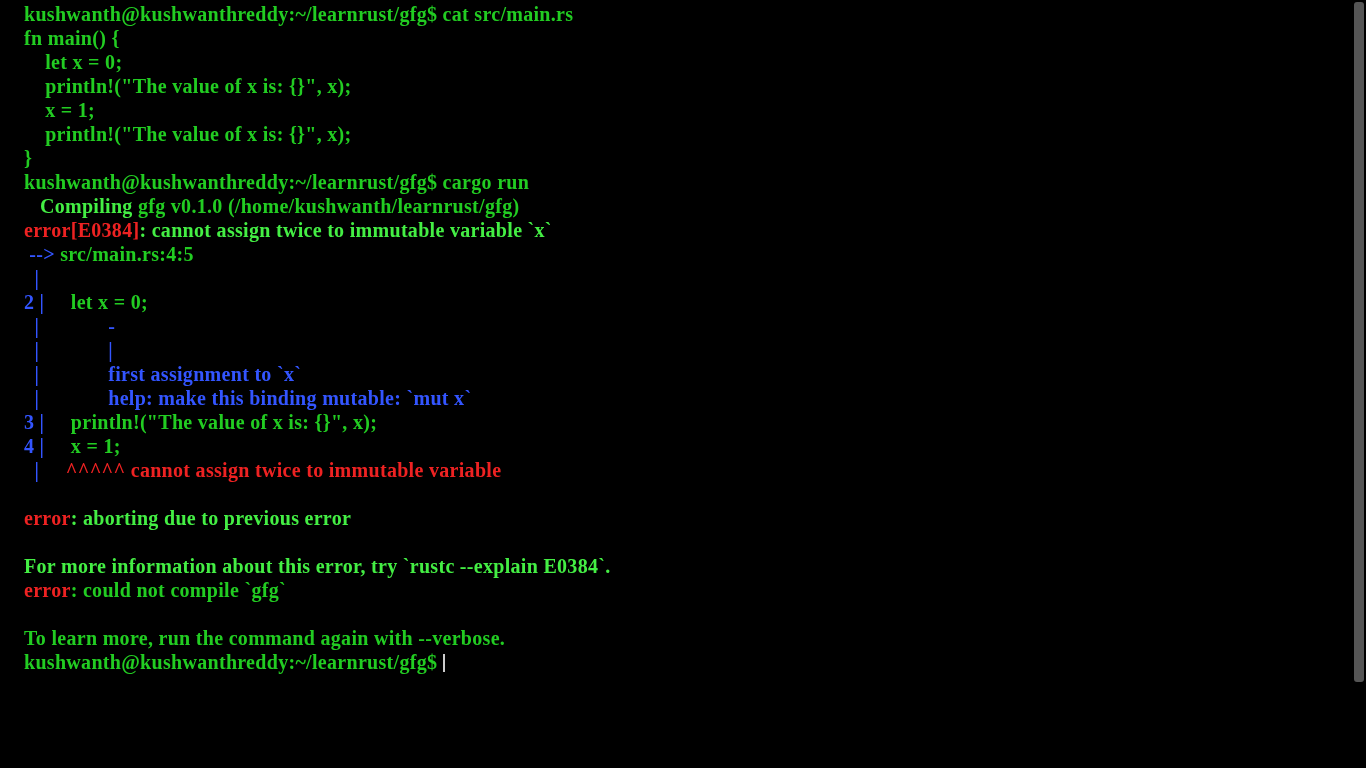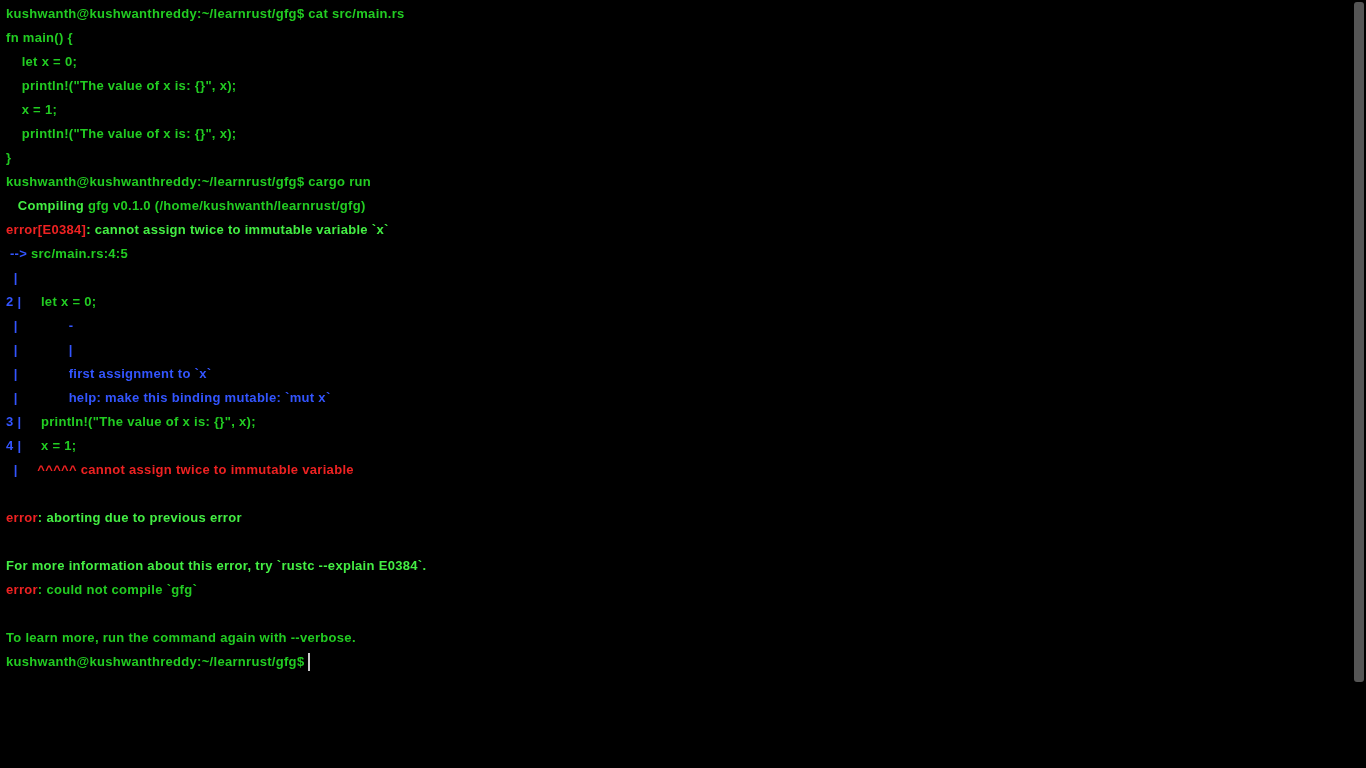--- a/index.html
+++ b/index.html
@@ -9,25 +9,25 @@
     height: 768px;
     background: #000;
     overflow: hidden;
   }
   body {
     display: flex;
   }
   .terminal {
     flex: 1;
     background: #000;
-    font-family: Liberation Sans, sans-serif;
-    font-size: 13px;
+    font-family: Liberation Serif, serif;
+    font-size: 20px;
     line-height: 24px;
     color: #ccc;
-    padding: 2px 6px;
+    padding: 2px 24px;
     white-space: pre;
     font-weight: bold;
     letter-spacing: 0.3px;
   }
   .scrollbar {
     width: 14px;
     background: #000;
     position: relative;
   }
   .scrollbar-thumb {

